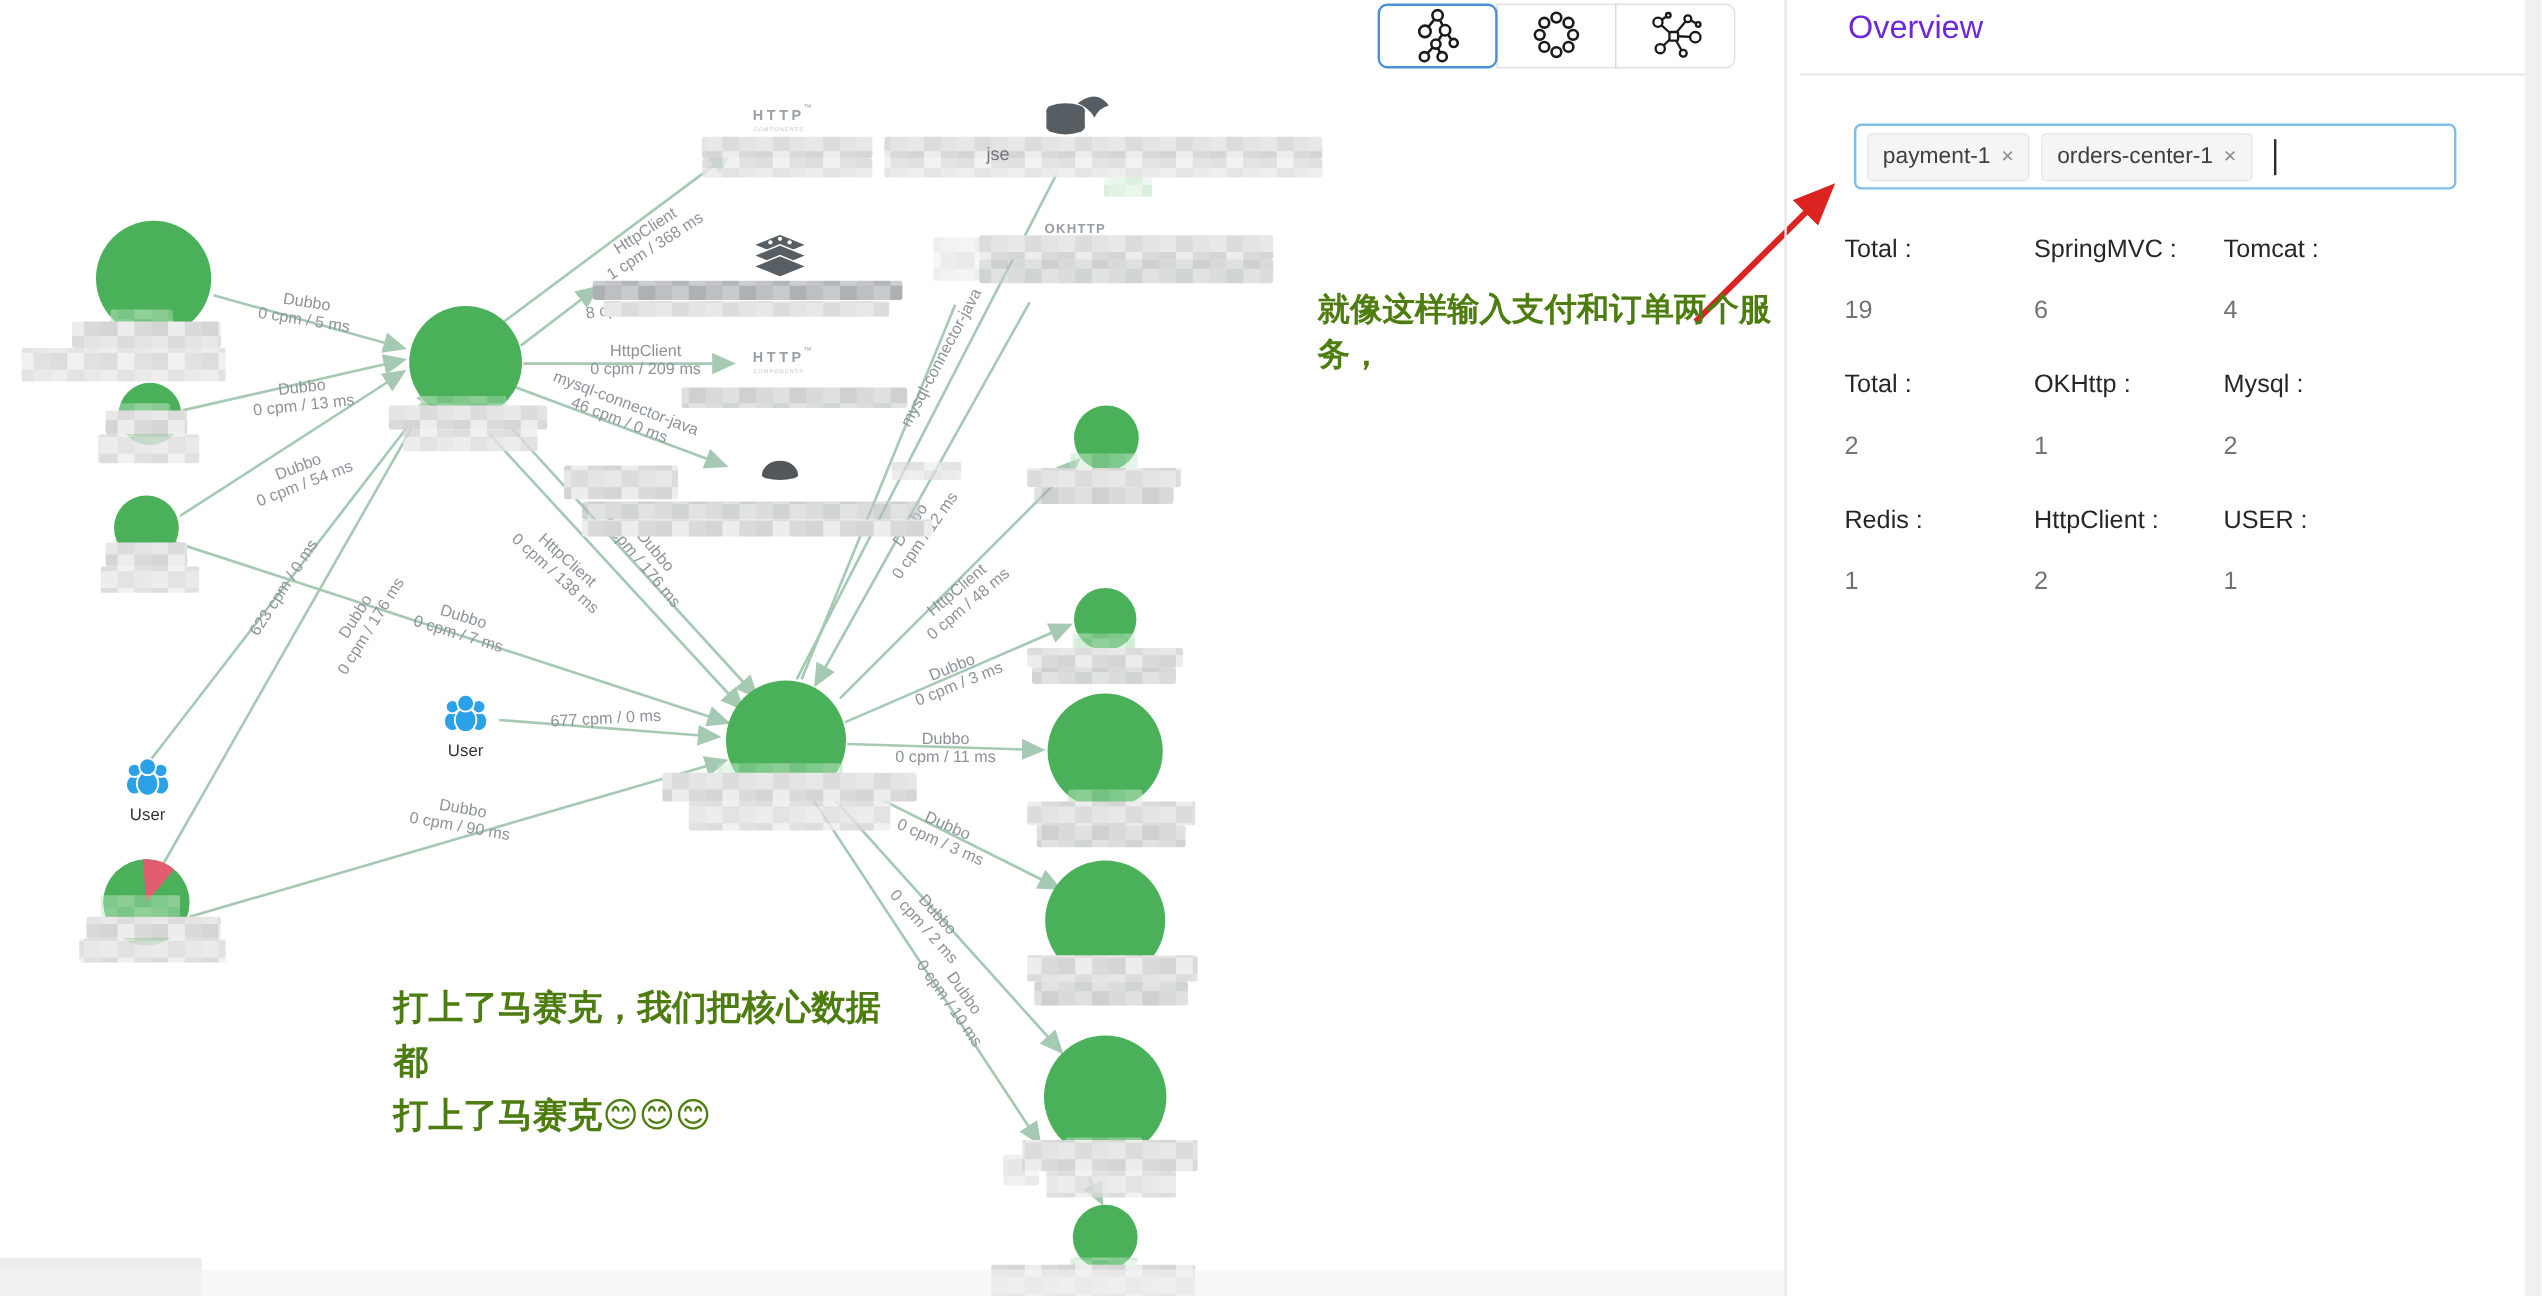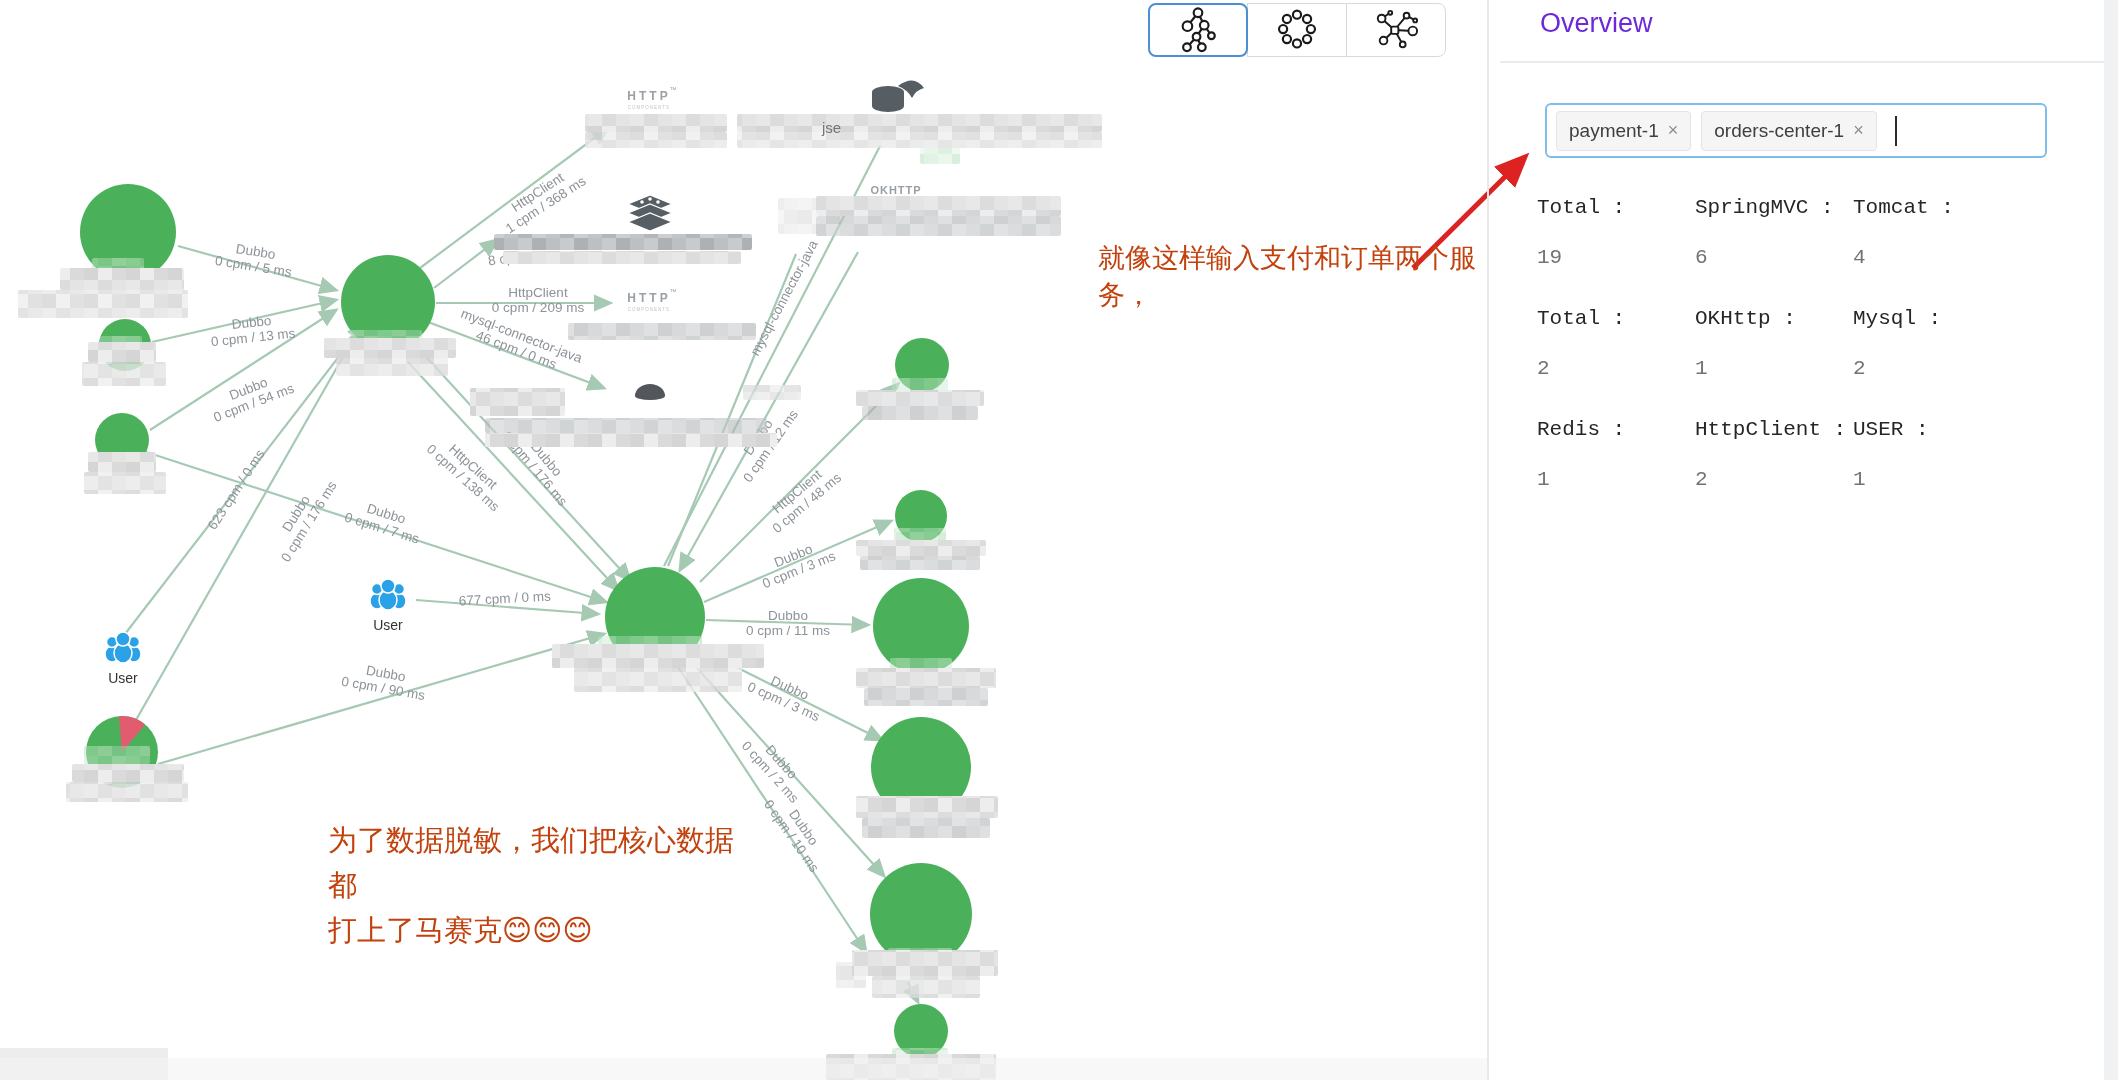--- a/index.html
+++ b/index.html
@@ -26,26 +26,26 @@
   .tag-input{position:absolute;left:45px;top:103px;width:502px;height:55px;box-sizing:border-box;
     border:2px solid #7fbdea;border-radius:6px;background:#fff;display:flex;align-items:center;
     padding-left:9px;}
   .tag{display:inline-flex;align-items:center;background:#f5f5f5;border:1px solid #e4e4e4;
     border-radius:4px;height:38px;padding:0 12px;margin-right:10px;font-size:19px;color:#3f3f3f;}
   .tag-x{margin-left:9px;color:#8c8c8c;font-size:18px;cursor:pointer;}
   .caret{display:inline-block;width:2px;height:30px;background:#2b2b2b;margin-left:8px;}
 
   .stats{position:absolute;left:37px;top:196px;display:grid;
     grid-template-columns:158px 158px 158px;column-gap:0;}
-  .stat{margin-bottom:38px;font-family:Liberation Mono, monospace;}
+  .stat{margin-bottom:38px;}
   .stat .lbl{font-size:21px;color:#262626;margin-bottom:27px;white-space:nowrap;}
   .stat .val{font-size:21px;color:#737373;}
 
   
-  .anno{position:absolute;color:#c2410c;font-weight:400;z-index:6;}
+  .anno{position:absolute;color:#4d7c0f;font-weight:700;z-index:6;}
   .anno-top{left:1098px;top:240px;font-size:27px;line-height:37px;width:420px;}
   .anno-bottom{left:328px;top:818px;font-size:29px;line-height:45px;width:420px;}
 
   .corner-gray{position:absolute;left:0;top:1048px;width:168px;height:32px;background:#ededed;}
   .bottom-fade{position:absolute;left:0;top:1058px;width:1487px;height:22px;background:#f4f4f4;opacity:.6;}
 </style>
 </head>
 <body>
 
 <div class="stage">
@@ -422,16 +422,16 @@
           <div class="lbl">USER :</div>
           <div class="val">1</div>
         </div>
       </div>
   </div>
 
   <div class="anno anno-top">
     <div>就像这样输入支付和订单两个服务，</div>
   </div>
   <div class="anno anno-bottom">
-    <div>为了数据脱敏，我们把核心数据都</div>
+    <div>打上了马赛克，我们把核心数据都</div>
     <div>打上了马赛克😊😊😊</div>
   </div>
 </div>
 
 </body></html>

